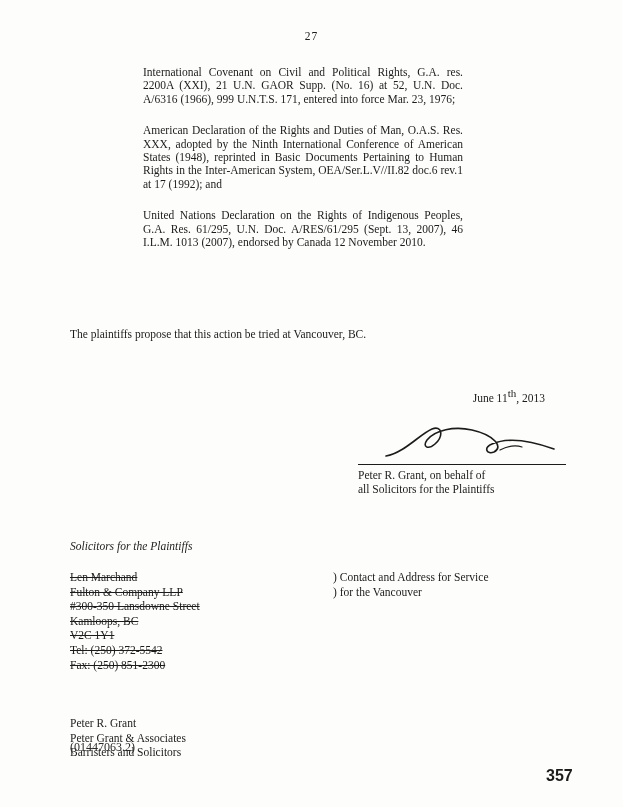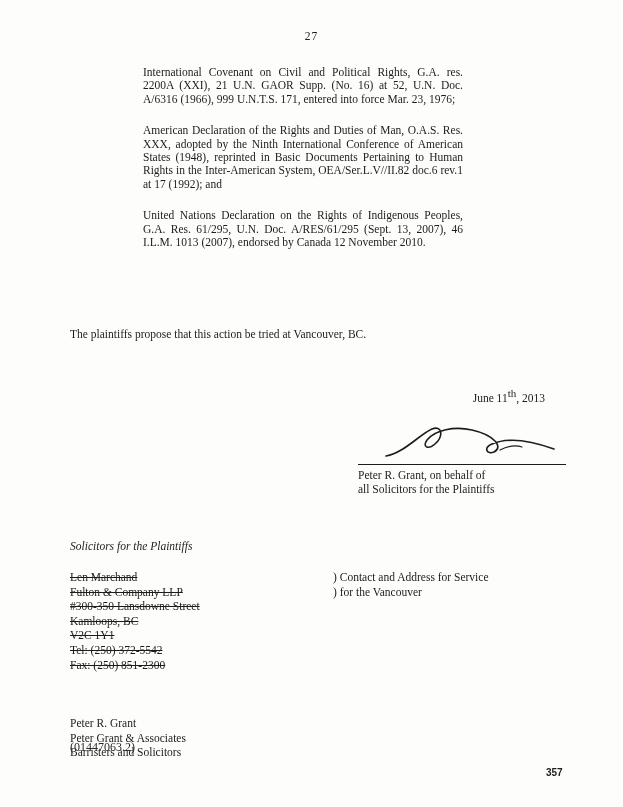--- a/index.html
+++ b/index.html
@@ -97,21 +97,21 @@
     left: 70px;
     font-size: 12px;
     color: #2a2a2a;
   }
   .page-number-bottom {
     position: absolute;
     top: 767px;
     left: 546px;
     font-family: "Liberation Sans", "DejaVu Sans", sans-serif;
     font-weight: bold;
-    font-size: 10px;
+    font-size: 16px;
   }
 </style>
 </head>
 <body>
 
 <div class="page">
 
   <div class="page-number-top">27</div>
 
   <div class="citations">

